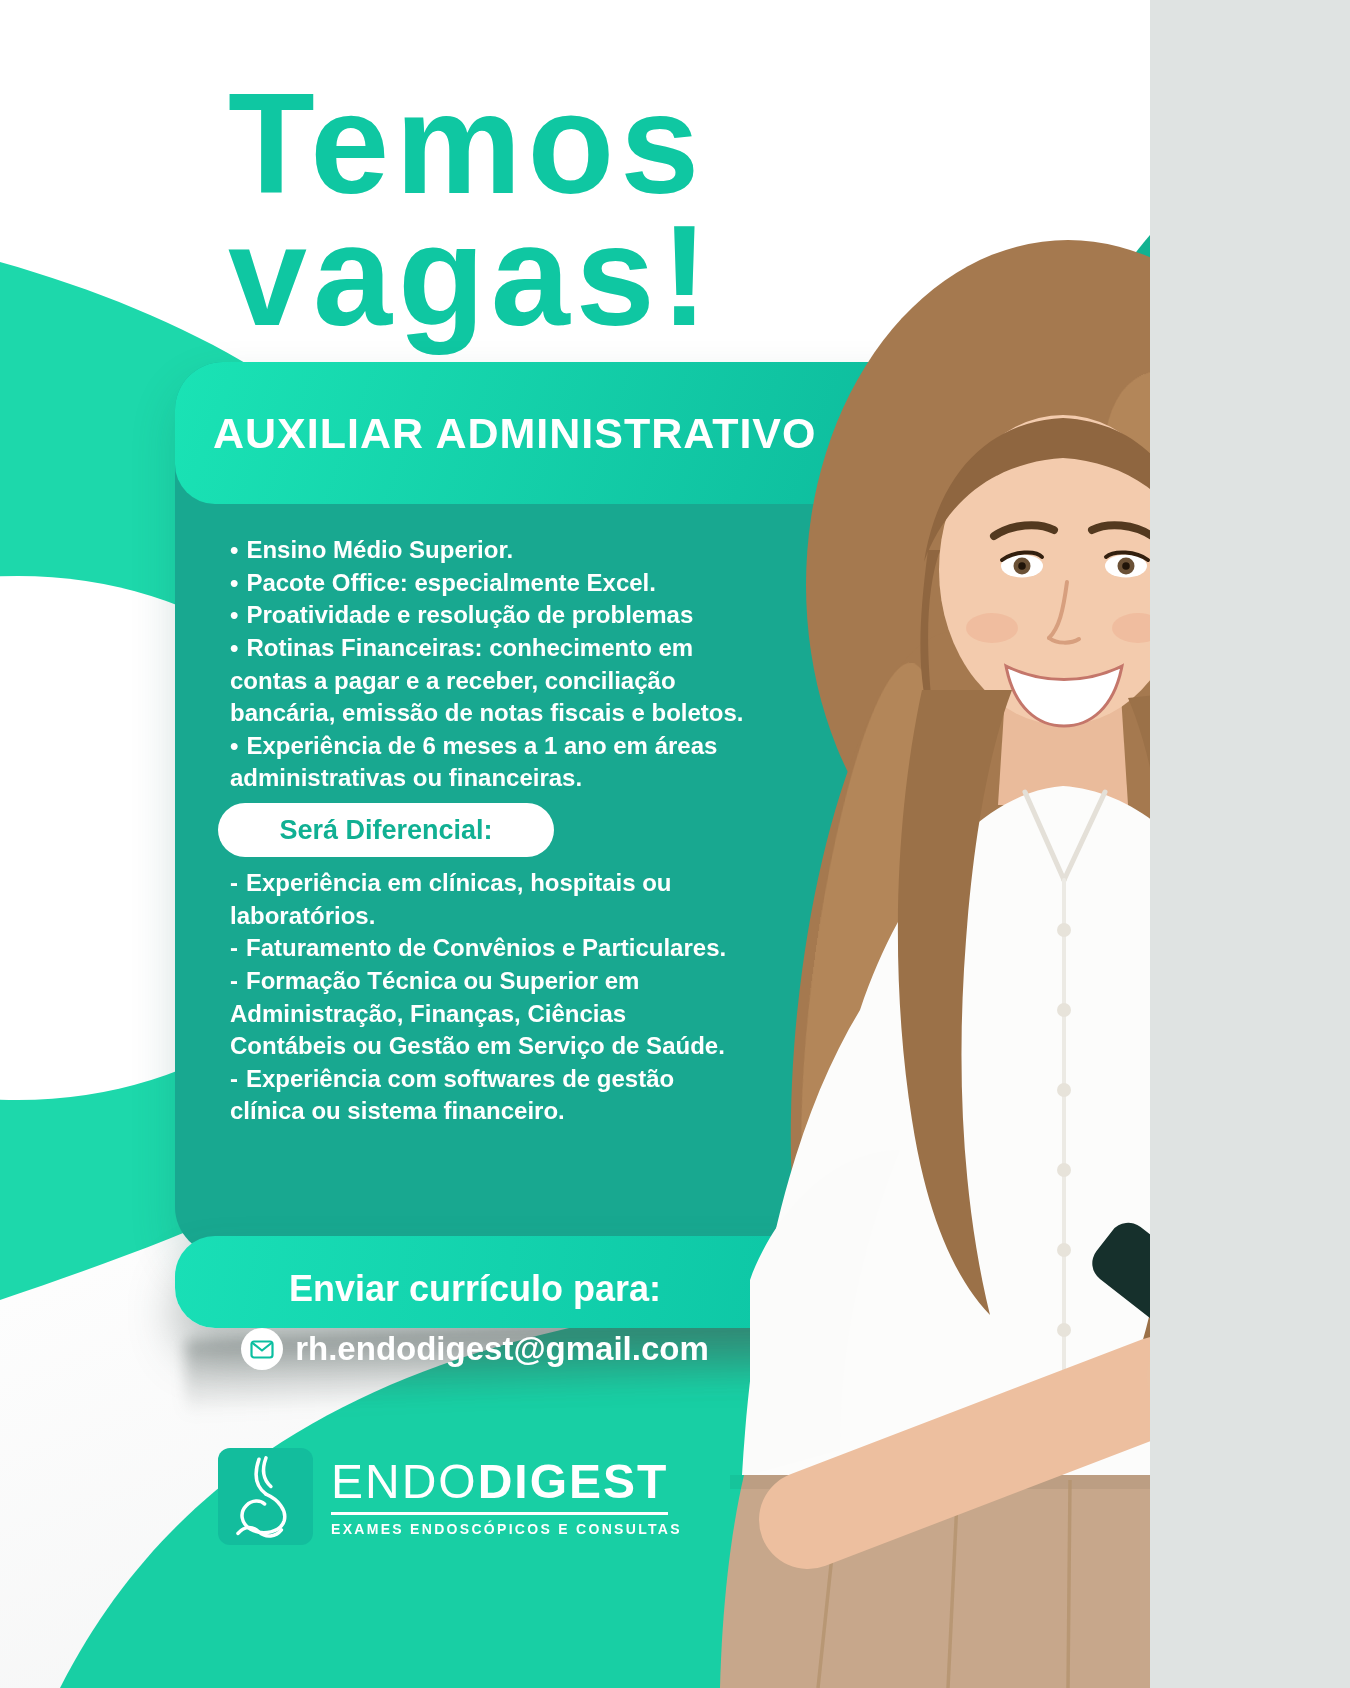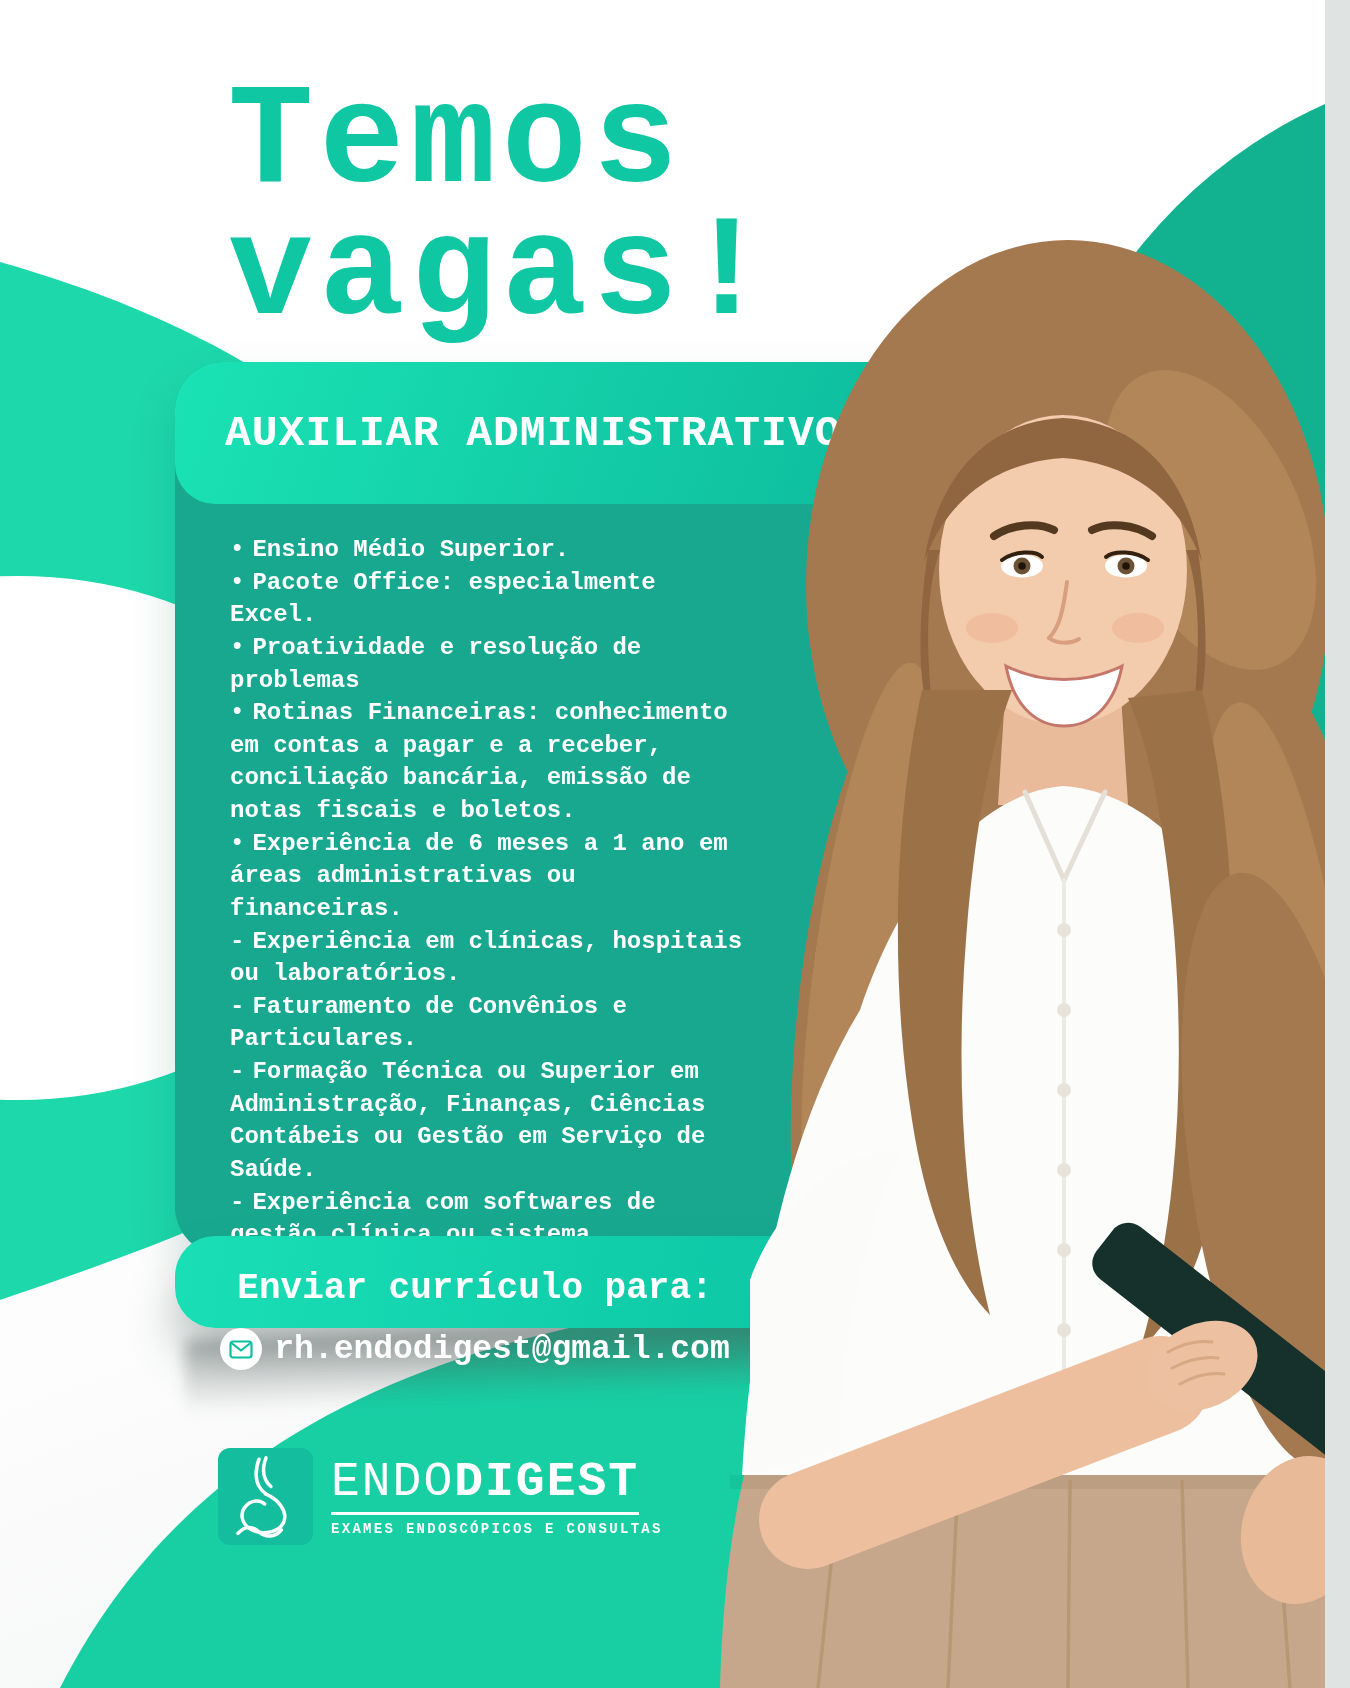--- a/index.html
+++ b/index.html
@@ -1,34 +1,34 @@
 <!DOCTYPE html>
 <html style="--accent: #0fc7a2; --swoosh: #1dd8ab; --blob: #12b291; --band: #18cfa4; --card-body: #18a890; --header-a: #1ae3b5; --header-b: #0cb79a; --cta-a: #19dfb6; --cta-b: #0abfa0; --pill-text: #10b093; --logo-square: #13bd9d;"><head>
 <meta charset="utf-8">
 <style>
   html,body{margin:0;padding:0;background:#dfe3e2;}
   #poster{
-    position:relative;width:1325px;height:1688px;overflow:hidden;
+    position:relative;width:1150px;height:1688px;overflow:hidden;
     background:linear-gradient(160deg,#ffffff 55%,#f1f2f2 100%);
-    font-family:Liberation Mono, monospace;
+    font-family:Liberation Sans, sans-serif;
   }
   .abs{position:absolute;}
   
   #bg{left:0;top:0;width:1350px;height:1688px;z-index:0;}
   
   #headline{left:228px;top:78px;z-index:2;color:var(--accent);
     font-size:142px;font-weight:bold;line-height:.93;letter-spacing:6px;}
   
   #card{left:175px;top:362px;width:815px;height:893px;border-radius:48px;
     background:var(--card-body);z-index:3;box-shadow:0 22px 45px rgba(20,90,75,.18);}
   #card-header{position:absolute;left:0;top:0;width:815px;height:142px;
     border-radius:48px 48px 40px 40px;box-sizing:border-box;
     background:linear-gradient(110deg,var(--header-a),var(--header-b));
     display:flex;align-items:center;padding-left:34px;}
-  #card-header h2{margin:16px;color:#fff;font-size:43px;letter-spacing:1px;font-weight:bold;}
+  #card-header h2{margin:4px;color:#fff;font-size:43px;letter-spacing:1px;font-weight:bold;}
   #card-text{position:absolute;left:55px;top:172px;width:516px;color:#fff;
     font-size:24px;font-weight:bold;line-height:1.36;}
   ul.plain{list-style:none;margin:0;padding:0;}
   ul.plain li{margin:0;padding:0;}
   .marker{margin-right:8px;}
   #pill{display:flex;align-items:center;justify-content:center;
     width:336px;height:54px;margin:8px 0 10px -12px;background:#fff;border-radius:30px;
     color:var(--pill-text);font-size:27px;font-weight:bold;}
   
   #cta-card{left:175px;top:1236px;width:815px;height:92px;border-radius:40px;
@@ -86,20 +86,23 @@
           <li><span class="marker">•</span><span>Ensino Médio Superior.</span></li>
 
           <li><span class="marker">•</span><span>Pacote Office: especialmente Excel.</span></li>
 
           <li><span class="marker">•</span><span>Proatividade e resolução de problemas</span></li>
 
           <li><span class="marker">•</span><span>Rotinas Financeiras: conhecimento em contas a pagar e a receber, conciliação bancária, emissão de notas fiscais e boletos.</span></li>
 
           <li><span class="marker">•</span><span>Experiência de 6 meses a 1 ano em áreas administrativas ou financeiras.</span></li>
         </ul>
+      <div id="pill">
+        <span>Será Diferencial:</span>
+      </div>
       <ul class="plain">
 
           <li><span class="marker">-</span><span>Experiência em clínicas, hospitais ou laboratórios.</span></li>
 
           <li><span class="marker">-</span><span>Faturamento de Convênios e Particulares.</span></li>
 
           <li><span class="marker">-</span><span>Formação Técnica ou Superior em Administração, Finanças, Ciências Contábeis ou Gestão em Serviço de Saúde.</span></li>
 
           <li><span class="marker">-</span><span>Experiência com softwares de gestão clínica ou sistema financeiro.</span></li>
         </ul>

